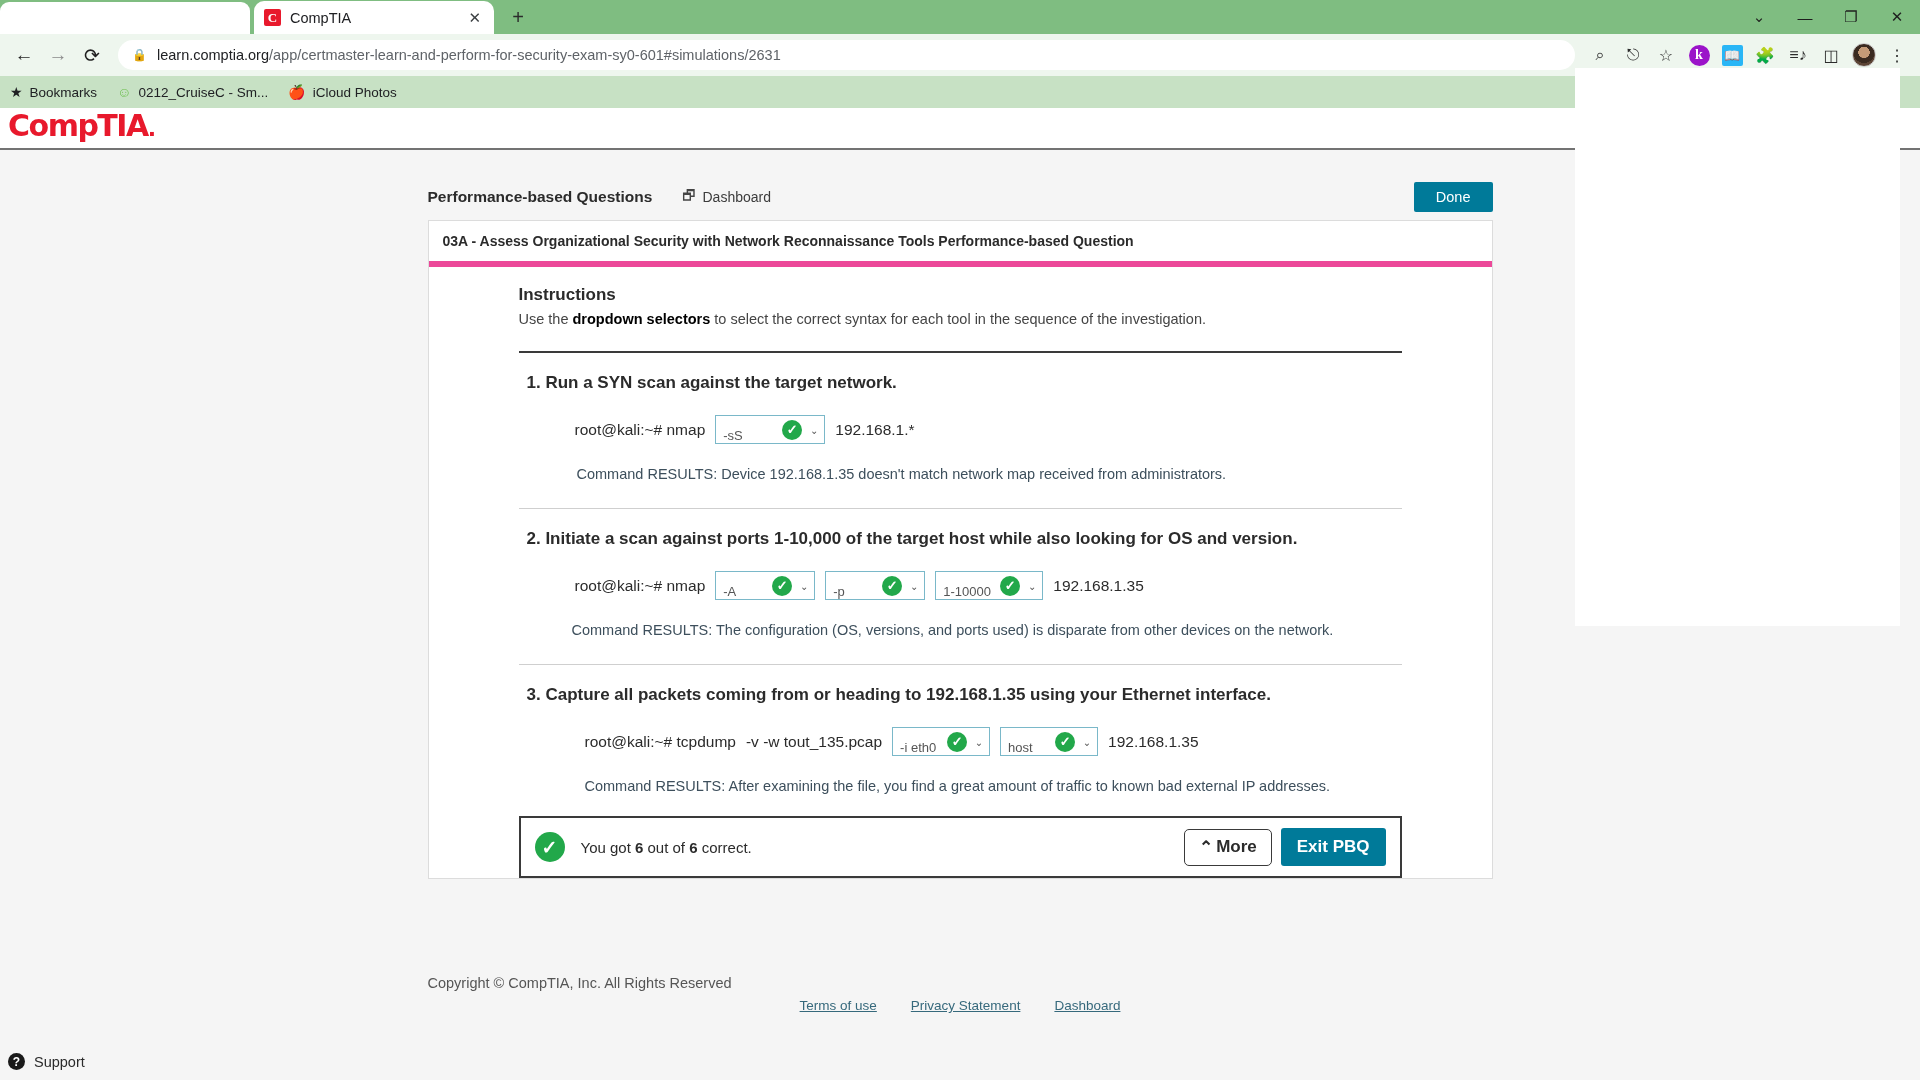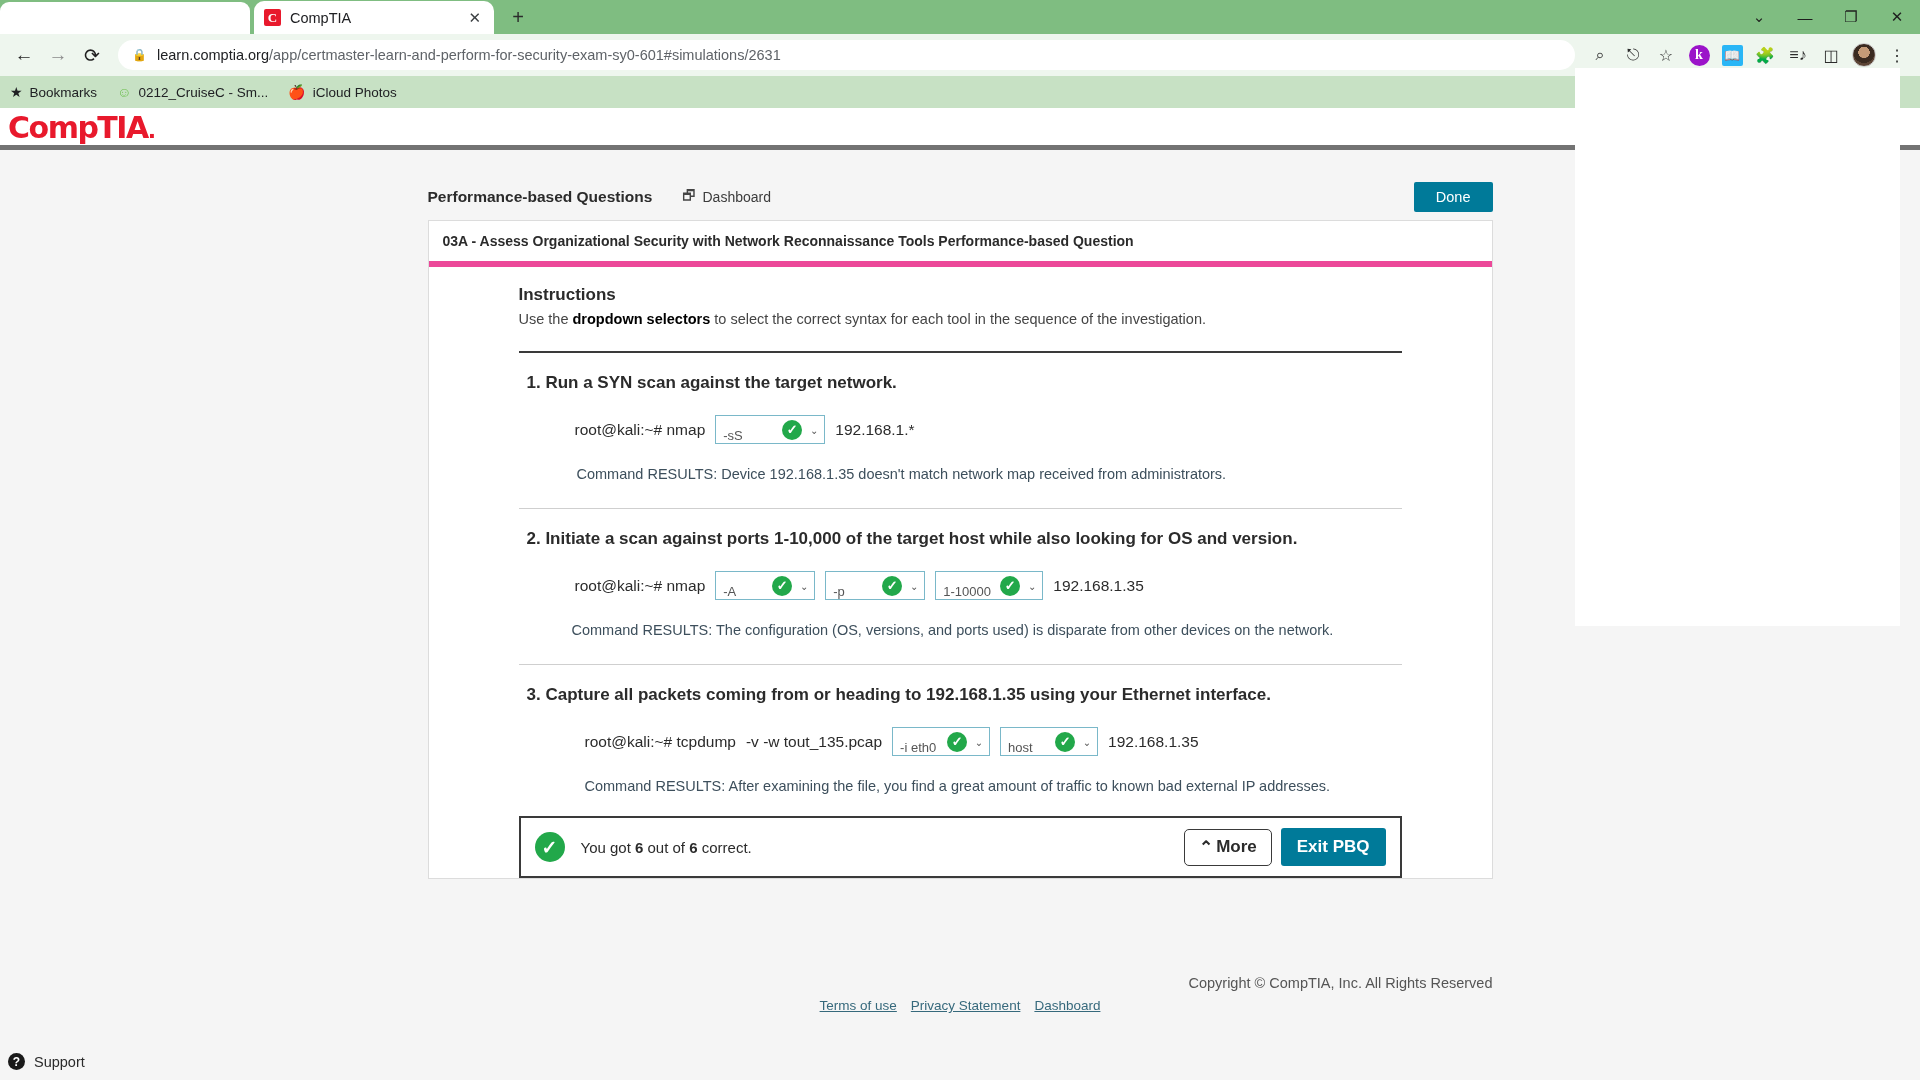--- a/index.html
+++ b/index.html
@@ -94,22 +94,22 @@
   .bm-ico { font-size: 14px; }
   .bm-ico.green { color: #6abf4b; }
   .bm-ico.apple { color: #4a4a4a; }
 
   
   .page {
     position: absolute; top: 108px; left: 0; right: 0; bottom: 0;
     background: #f5f5f5; overflow: hidden;
   }
   .site-header {
-    height: 42px; background: #ffffff; border-bottom: 5px solid #737373;
-    display: flex; align-items: flex-end; padding-left: 8px;
+    height: 42px; background: #ffffff; border-bottom: 2px solid #737373;
+    display: flex; align-items: flex-start; padding-left: 8px;
   }
   .logo {
     font-family: "DejaVu Sans", sans-serif;
     font-size: 30px; font-weight: bold; color: #e8192c; letter-spacing: -1.5px;
   }
   .logo .dot { font-size: 22px; }
 
   .content-wrap { padding: 24px 0 0 0; }
   .container { width: 1065px; margin: 0 auto; }
 
@@ -192,23 +192,23 @@
   .more-btn {
     border: 1px solid #3a3a3a; background: #fff; border-radius: 5px;
     padding: 7px 14px; font-size: 17px; font-weight: bold; color: #2b2b2b;
     display: flex; align-items: center; gap: 3px; cursor: pointer;
   }
   .exit-btn {
     background: #007a99; color: #fff; border: none; border-radius: 3px;
     padding: 9px 16px; font-size: 17px; font-weight: bold; cursor: pointer;
   }
 
-  .footer { text-align: right; margin-top: 96px; }
+  .footer { text-align: left; margin-top: 96px; }
   .copy { font-size: 14.5px; color: #555; }
-  .flinks { margin-top: 7px; display: flex; gap: 14px; justify-content: center; }
+  .flinks { margin-top: 7px; display: flex; gap: 34px; justify-content: center; }
   .flinks a { font-size: 13.5px; color: #36697c; text-decoration: underline; cursor: pointer; }
 
   .support {
     position: absolute; left: 8px; bottom: 10px;
     display: flex; align-items: center; gap: 9px;
     font-size: 14.5px; color: #2b2b2b; cursor: pointer;
   }
   .support-ico {
     width: 17px; height: 17px; border-radius: 50%; background: #1a1a1a;
     color: #fff; font-size: 12px; font-weight: bold;

